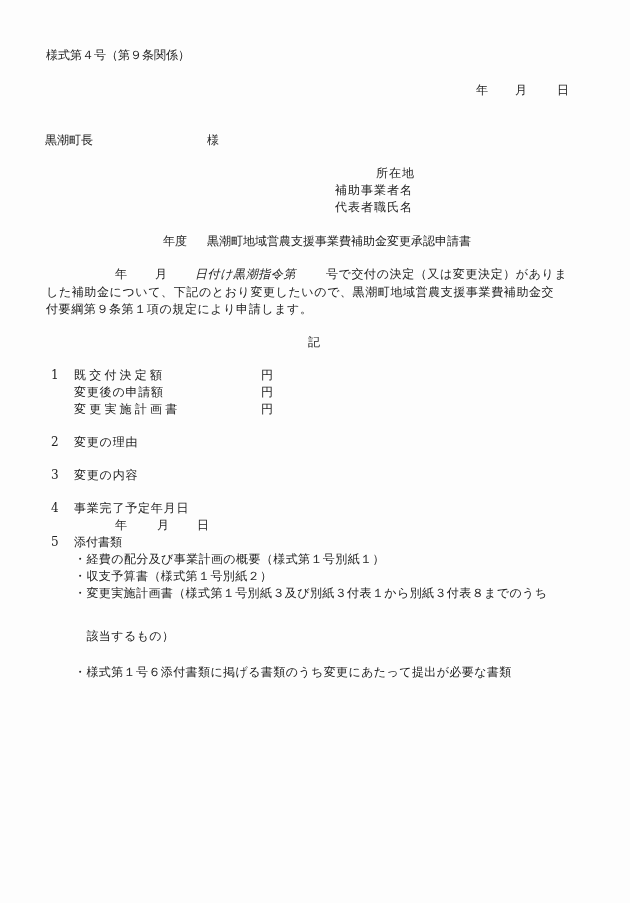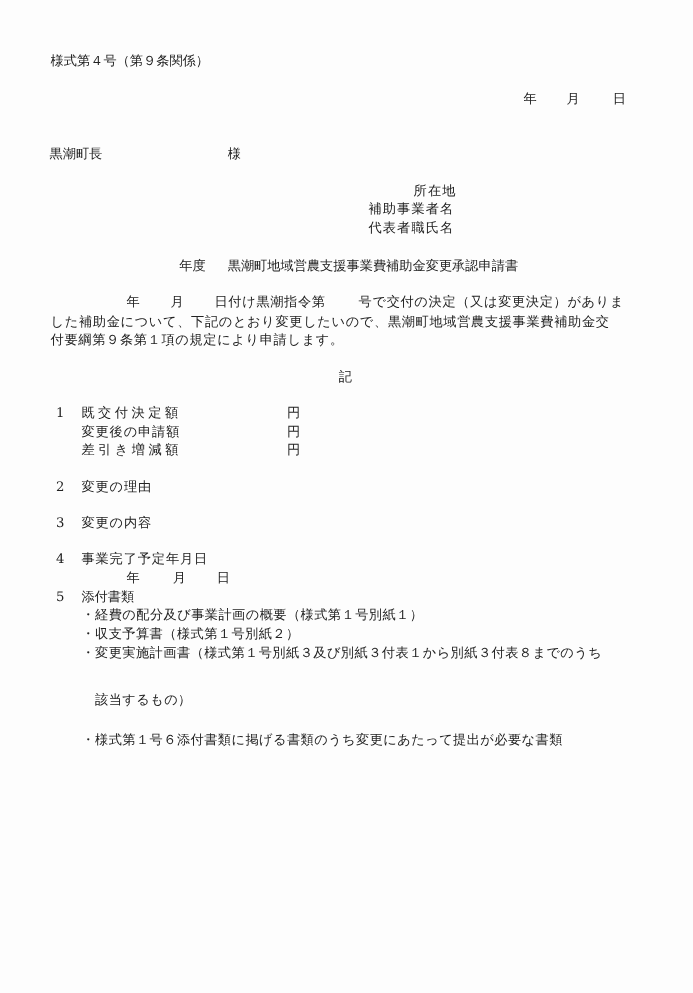--- a/index.html
+++ b/index.html
@@ -40,35 +40,35 @@
   </div>
 
   <div>
     <span class="abs" style="left:163px; top:233px;">年度</span>
     <span class="abs" style="left:207px; top:233px;">黒潮町地域営農支援事業費補助金変更承認申請書</span>
   </div>
 
   <div>
     <span class="abs" style="left:115px; top:266px;">年</span>
     <span class="abs" style="left:155px; top:266px;">月</span>
-    <span class="abs" style="left:195px; top:266px; letter-spacing:0.6px;">日付け黒潮指令第</span>
+    <span class="abs" style="left:195px; top:266px; letter-spacing:0.6px;font-style:italic;">日付け黒潮指令第</span>
     <span class="abs" style="left:326px; top:266px; letter-spacing:0.6px;">号で交付の決定（又は変更決定）がありま</span>
     <div class="abs" style="left:46px; top:284px; letter-spacing:0.6px;text-align:center;">した補助金について、下記のとおり変更したいので、黒潮町地域営農支援事業費補助金交</div>
     <div class="abs" style="left:46px; top:301px; letter-spacing:0.6px;">付要綱第９条第１項の規定により申請します。</div>
   </div>
 
   <div class="abs" style="left:308px; top:334px;">記</div>
 
   <div>
     <span class="abs" style="left:51px; top:367px;">1</span>
     <span class="abs spaced" style="left:74px; top:367px;">既交付決定額</span>
     <span class="abs" style="left:261px; top:367px;">円</span>
     <span class="abs" style="left:74px; top:384px; letter-spacing:0.8px;">変更後の申請額</span>
     <span class="abs" style="left:261px; top:384px;">円</span>
-    <span class="abs spaced" style="left:74px; top:401px;">差引き増減額</span>
+    <span class="abs spaced" style="left:74px; top:401px;">変更実施計画書</span>
     <span class="abs" style="left:261px; top:401px;">円</span>
   </div>
 
   <div>
     <span class="abs" style="left:51px; top:434px;">2</span>
     <span class="abs" style="left:74px; top:434px; letter-spacing:0.8px;">変更の理由</span>
   </div>
 
   <div>
     <span class="abs" style="left:51px; top:467px;">3</span>

